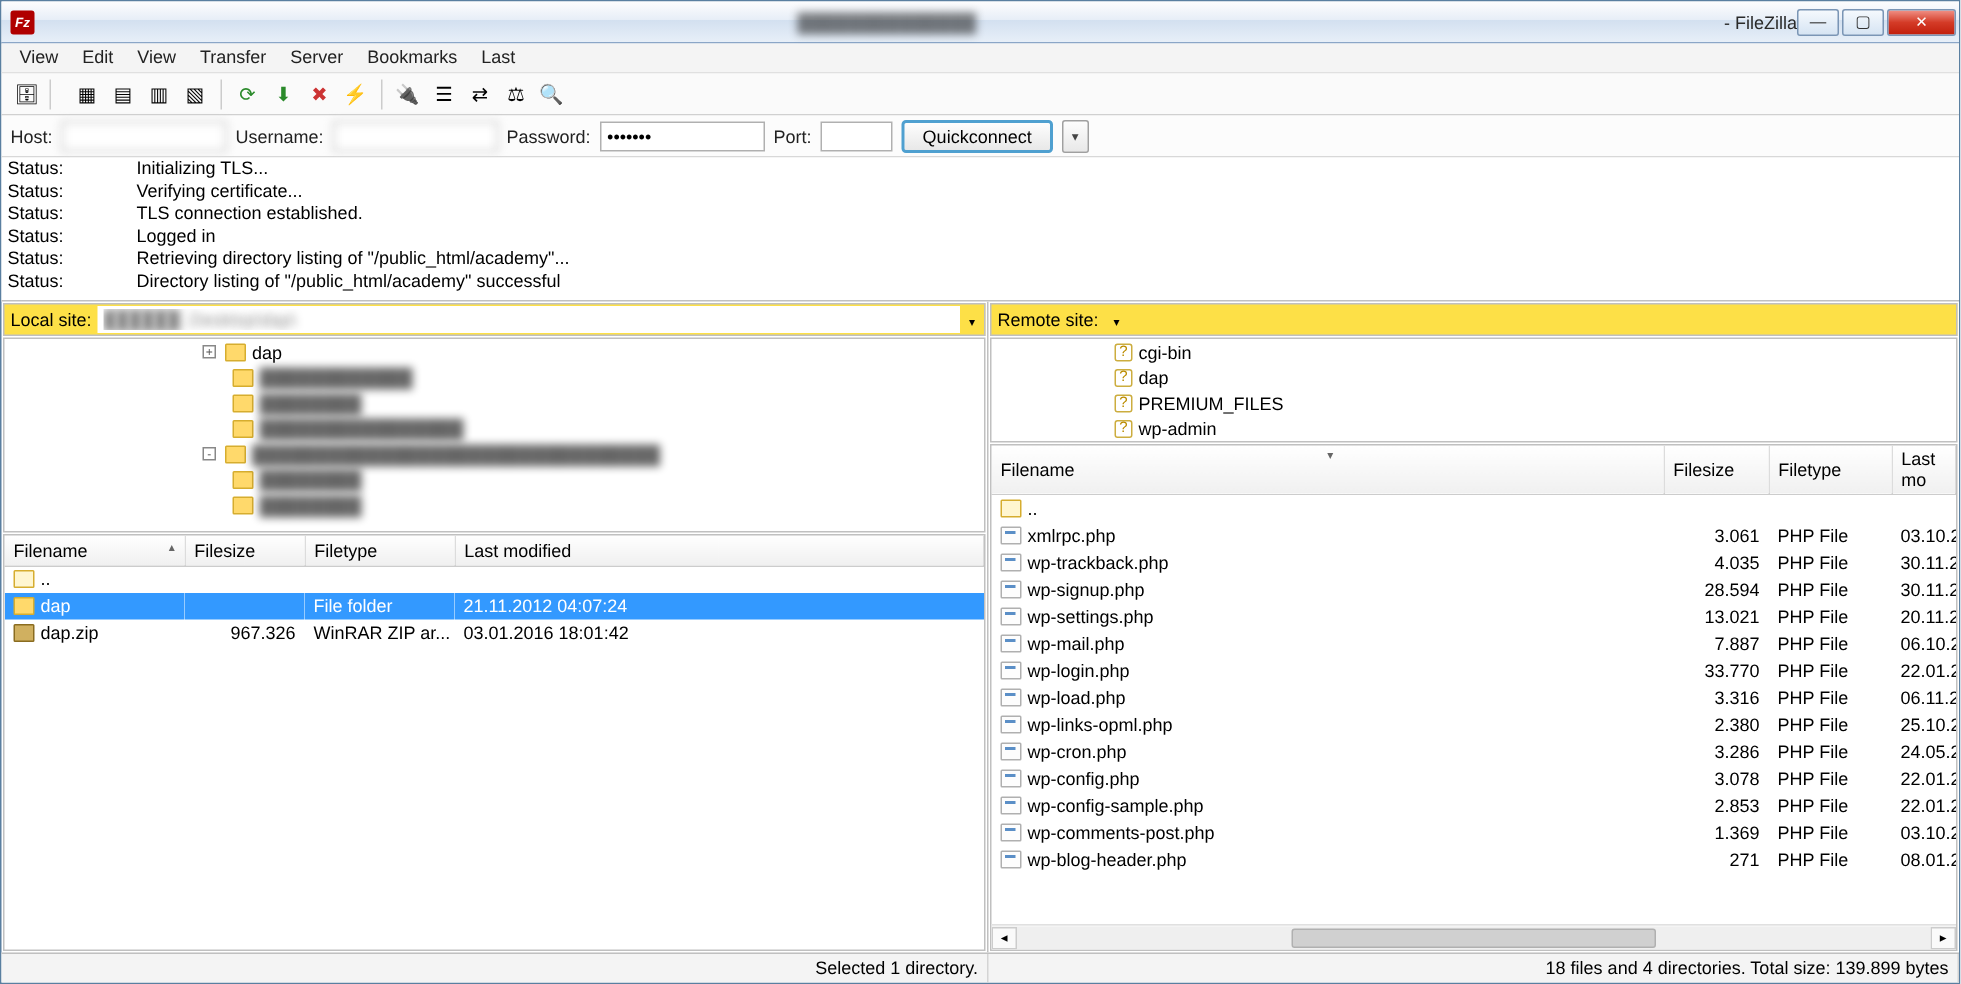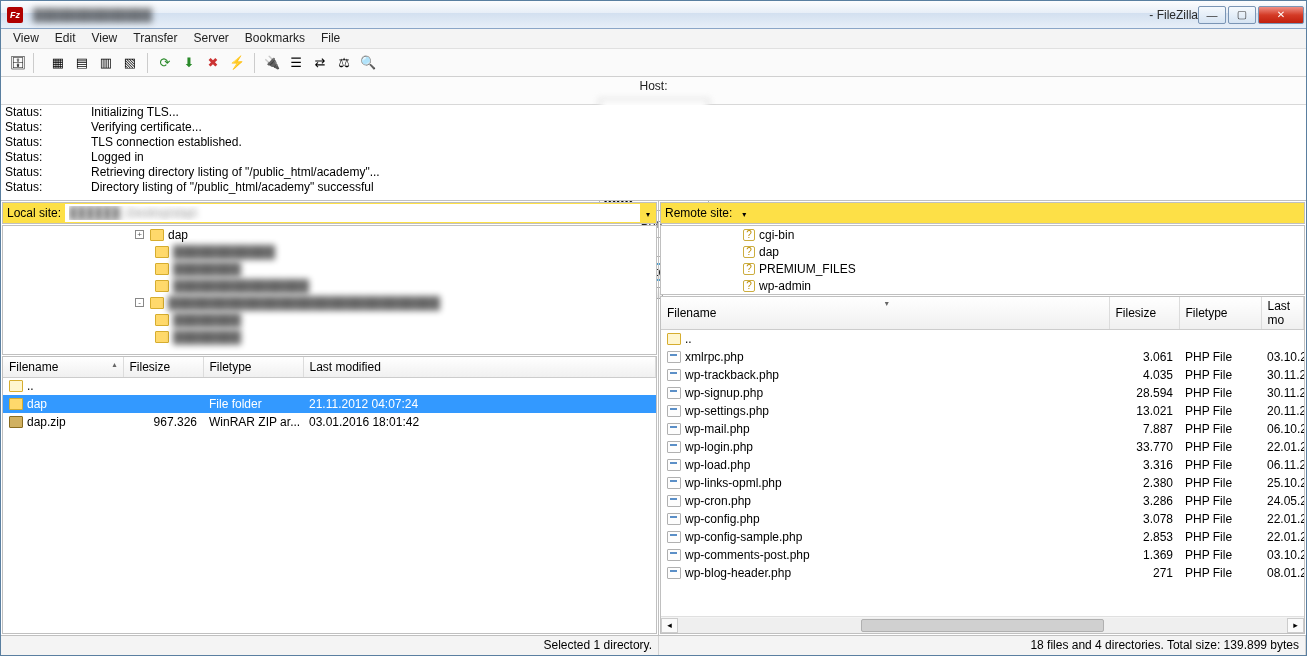--- a/index.html
+++ b/index.html
@@ -1,39 +1,39 @@
 <!DOCTYPE html>
 <html><head>
 <meta charset="utf-8">
 <style>
 * { margin:0; padding:0; box-sizing:border-box; font-family:"Segoe UI",Tahoma,sans-serif; font-size:12px; }
 body { background:#fff; overflow:hidden; }
 .window { width:1307px; height:656px; display:flex; flex-direction:column; border:1px solid #5a7fa0; }
 
 
-.titlebar { height:28px; background:linear-gradient(to bottom,#fdfdfe,#e7eef7 45%,#d3e0f0 46%,#e7eff8); display:flex; align-items:center; border-bottom:1px solid #8ba6c7; }
+.titlebar { height:28px; background:linear-gradient(to bottom,#fdfdfe,#e7eef7 45%,#d3e0f0 46%,#e7eff8); display:flex; align-items:center; border-bottom:1px solid #8ba6c7;text-align:center; }
 .titlebar .icon { width:16px; height:16px; margin:0 6px; background:#b00000; color:#fff; display:flex; align-items:center; justify-content:center; font-size:9px; font-weight:bold; font-style:italic; border-radius:2px;}
 .titlebar .title { color:#2a2a2a; flex:1; padding-left:4px; filter:blur(3px); opacity:.6;}
 .titlebar .title2 { color:#2a2a2a; }
 .winbtns { display:flex; margin-right:2px; gap:2px;}
 .winbtn { width:28px; height:18px; border:1px solid #7a95b5; border-radius:2px; background:linear-gradient(to bottom,#f5f9fd,#d6e4f3); display:flex; align-items:center; justify-content:center; font-family:sans-serif; font-size:11px; color:#333; cursor:pointer;}
 .winbtn.close { background:linear-gradient(to bottom,#f08f84,#d43b27 50%,#c11f0c); color:#fff; width:46px;}
 .winbtn.close::before{content:"✕"; font-size:10px;}
 
 
 .menubar { height:20px; background:#f4f4f4; display:flex; align-items:stretch; padding:0 4px; border-bottom:1px solid #e0e0e0;}
 .menubar .mi { padding:2px 8px; color:#222; cursor:pointer; }
 
 
 .toolbar { height:28px; background:#fafafa; border-bottom:1px solid #d0d0d0; display:flex; align-items:center; padding:2px 6px; gap:2px;}
 .tbtn { width:22px; height:22px; border:1px solid transparent; border-radius:2px; display:flex; align-items:center; justify-content:center; cursor:pointer; font-size:13px;}
 .tsep { width:1px; height:20px; background:#ccc; margin:0 4px;}
 
 
-.qcbar { height:28px; background:#fcfcfc; border-bottom:1px solid #d8d8d8; display:flex; align-items:center; padding:2px 6px; gap:6px;flex-direction:column;}
+.qcbar { height:28px; background:#fcfcfc; border-bottom:1px solid #d8d8d8; display:flex; align-items:center; padding:2px 6px; gap:6px;}
 .qcbar label { color:#222; }
 .qcbar input { border:1px solid #b0b0b0; padding:2px 4px; height:20px; }
 .qcbtn { height:22px; padding:0 12px; border:2px solid #4fa0d0; border-radius:3px; background:linear-gradient(to bottom,#fdfdfd,#e8e8e8); cursor:pointer; }
 .qcdrop { width:18px; height:22px; border:1px solid #a0a0a0; border-radius:2px; background:linear-gradient(to bottom,#fdfdfd,#e8e8e8); cursor:pointer; display:flex; align-items:center; justify-content:center;}
 .qcdrop::after{content:"▾"; font-size:9px; color:#444;}
 
 
 .logpanel { height:96px; border-bottom:1px solid #c0c0c0; overflow-y:scroll; background:#fff; position:relative;}
 .logrow { display:flex; padding:0 4px; line-height:15px;}
 .logrow .lk { width:86px; }
@@ -103,21 +103,21 @@
     </div>
   </div>
 
   <div class="menubar" id="menubar">
       <div class="mi">View</div>
       <div class="mi">Edit</div>
       <div class="mi">View</div>
       <div class="mi">Transfer</div>
       <div class="mi">Server</div>
       <div class="mi">Bookmarks</div>
-      <div class="mi">File</div>
+      <div class="mi">Last</div>
     </div>
 
   <div class="toolbar">
     <div class="tbtn">🗄</div>
     <div style="width:10px;border-left:1px solid #ccc;height:20px;margin:0 2px"></div>
     <div class="tbtn">▦</div>
     <div class="tbtn">▤</div>
     <div class="tbtn">▥</div>
     <div class="tbtn">▧</div>
     <div class="tsep"></div>

